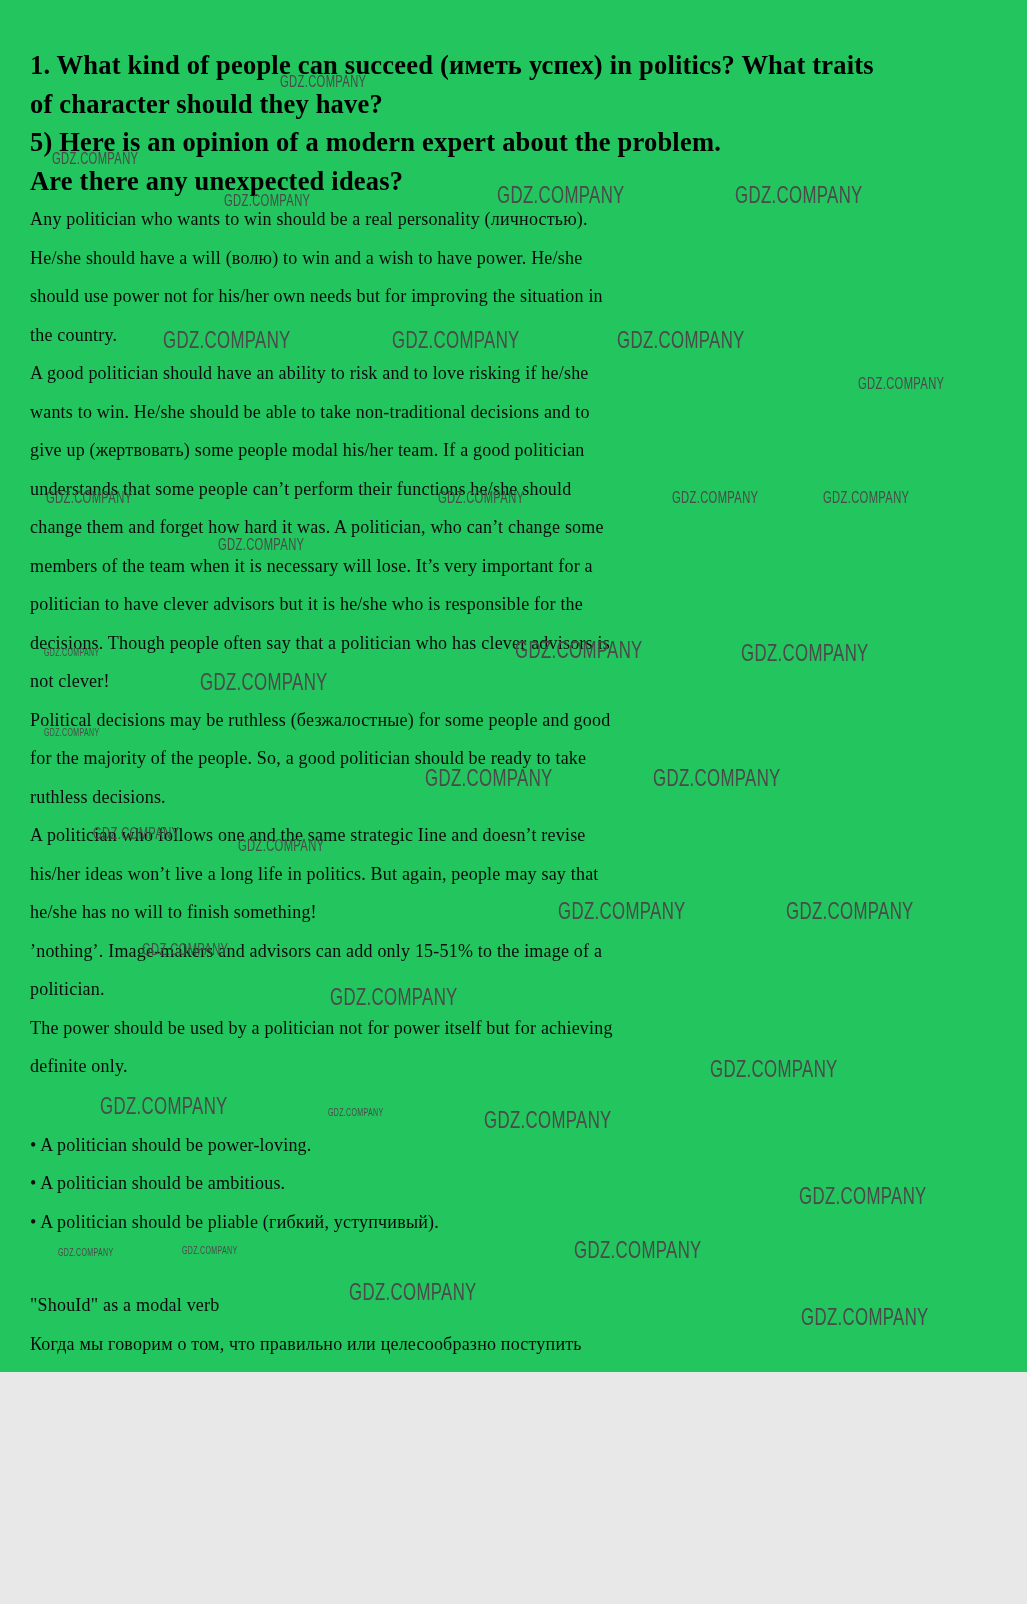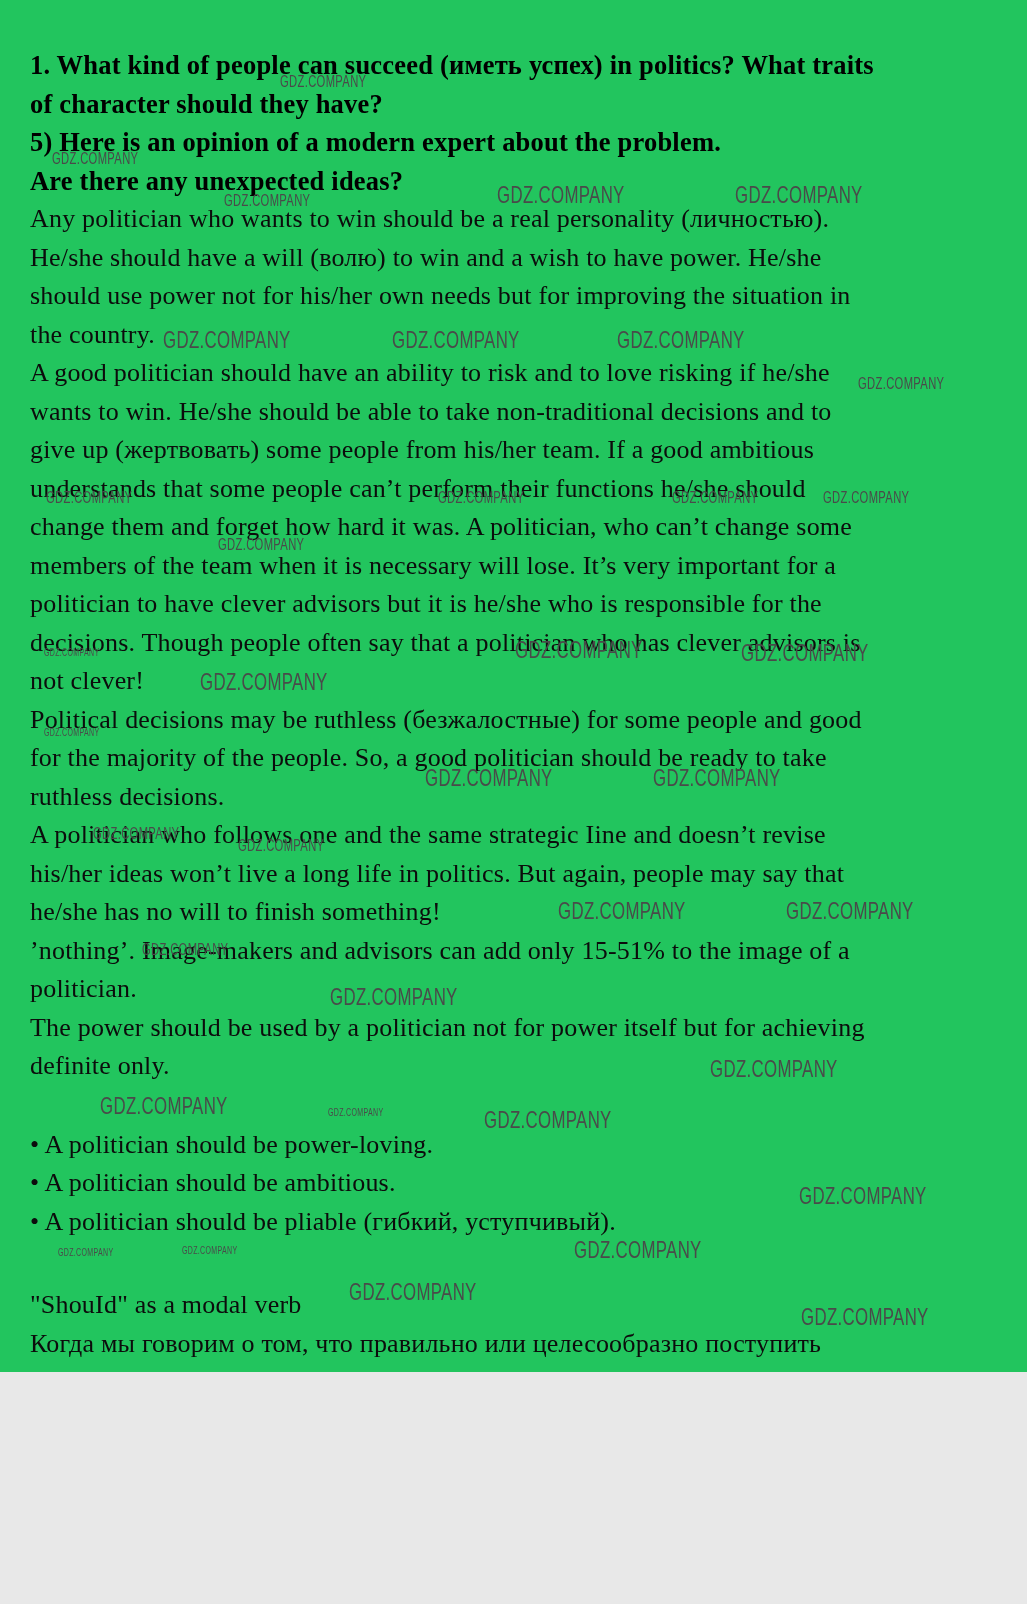--- a/index.html
+++ b/index.html
@@ -12,21 +12,21 @@
   }
   .content{
     position:absolute;
     left:30px;top:46px;right:26px;
   }
   .block{margin:0;padding:0;}
   .line{
     white-space:nowrap;
     height:38.5px;
     line-height:38.5px;
-    font-size:26px;
+    font-size:18px;
     color:#0c0c0c;
     letter-spacing:0.2px;
   }
   .block.heading .line{
     font-weight:700;
     font-size:26.5px;
     color:#000000;
   }
   .block.spacer-sm{height:40px;}
   .block.spacer-lg{height:45px;}
@@ -59,21 +59,21 @@
       </div>
       <div class="block body">
         <div class="line">Any politician who wants to win should be a real personality (личностью).</div>
         <div class="line">He/she should have a will (волю) to win and a wish to have power. He/she</div>
         <div class="line">should use power not for his/her own needs but for improving the situation in</div>
         <div class="line">the country.</div>
       </div>
       <div class="block body">
         <div class="line">A good politician should have an ability to risk and to love risking if he/she</div>
         <div class="line">wants to win. He/she should be able to take non-traditional decisions and to</div>
-        <div class="line">give up (жертвовать) some people from his/her team. If a good ambitious</div>
+        <div class="line">give up (жертвовать) some people modal his/her team. If a good politician</div>
         <div class="line">understands that some people can’t perform their functions he/she should</div>
         <div class="line">change them and forget how hard it was. A politician, who can’t change some</div>
         <div class="line">members of the team when it is necessary will lose. It’s very important for a</div>
         <div class="line">politician to have clever advisors but it is he/she who is responsible for the</div>
         <div class="line">decisions. Though people often say that a politician who has clever advisors is</div>
         <div class="line">not clever!</div>
       </div>
       <div class="block body">
         <div class="line">Political decisions may be ruthless (безжалостные) for some people and good</div>
         <div class="line">for the majority of the people. So, a good politician should be ready to take</div>

